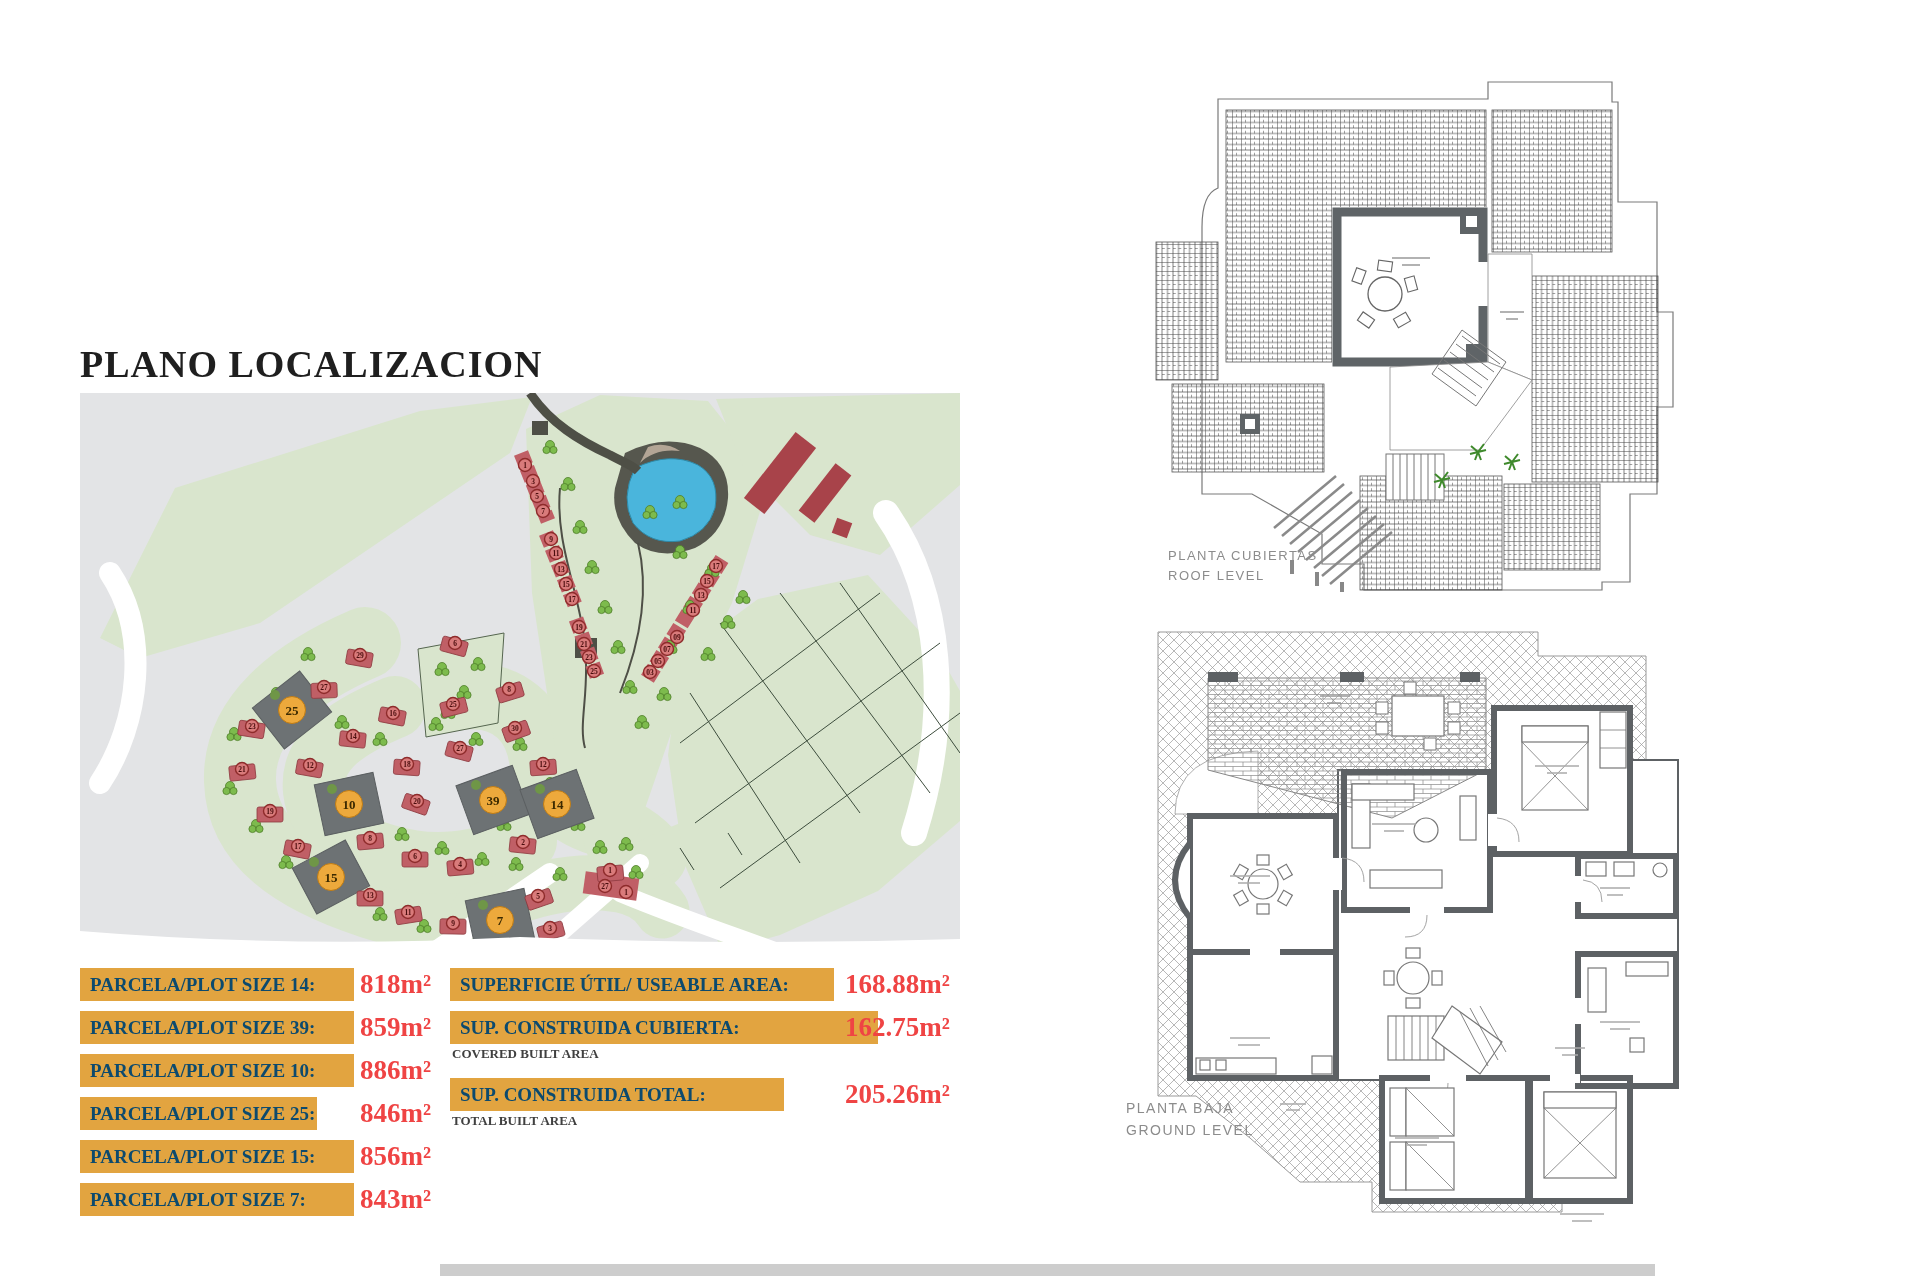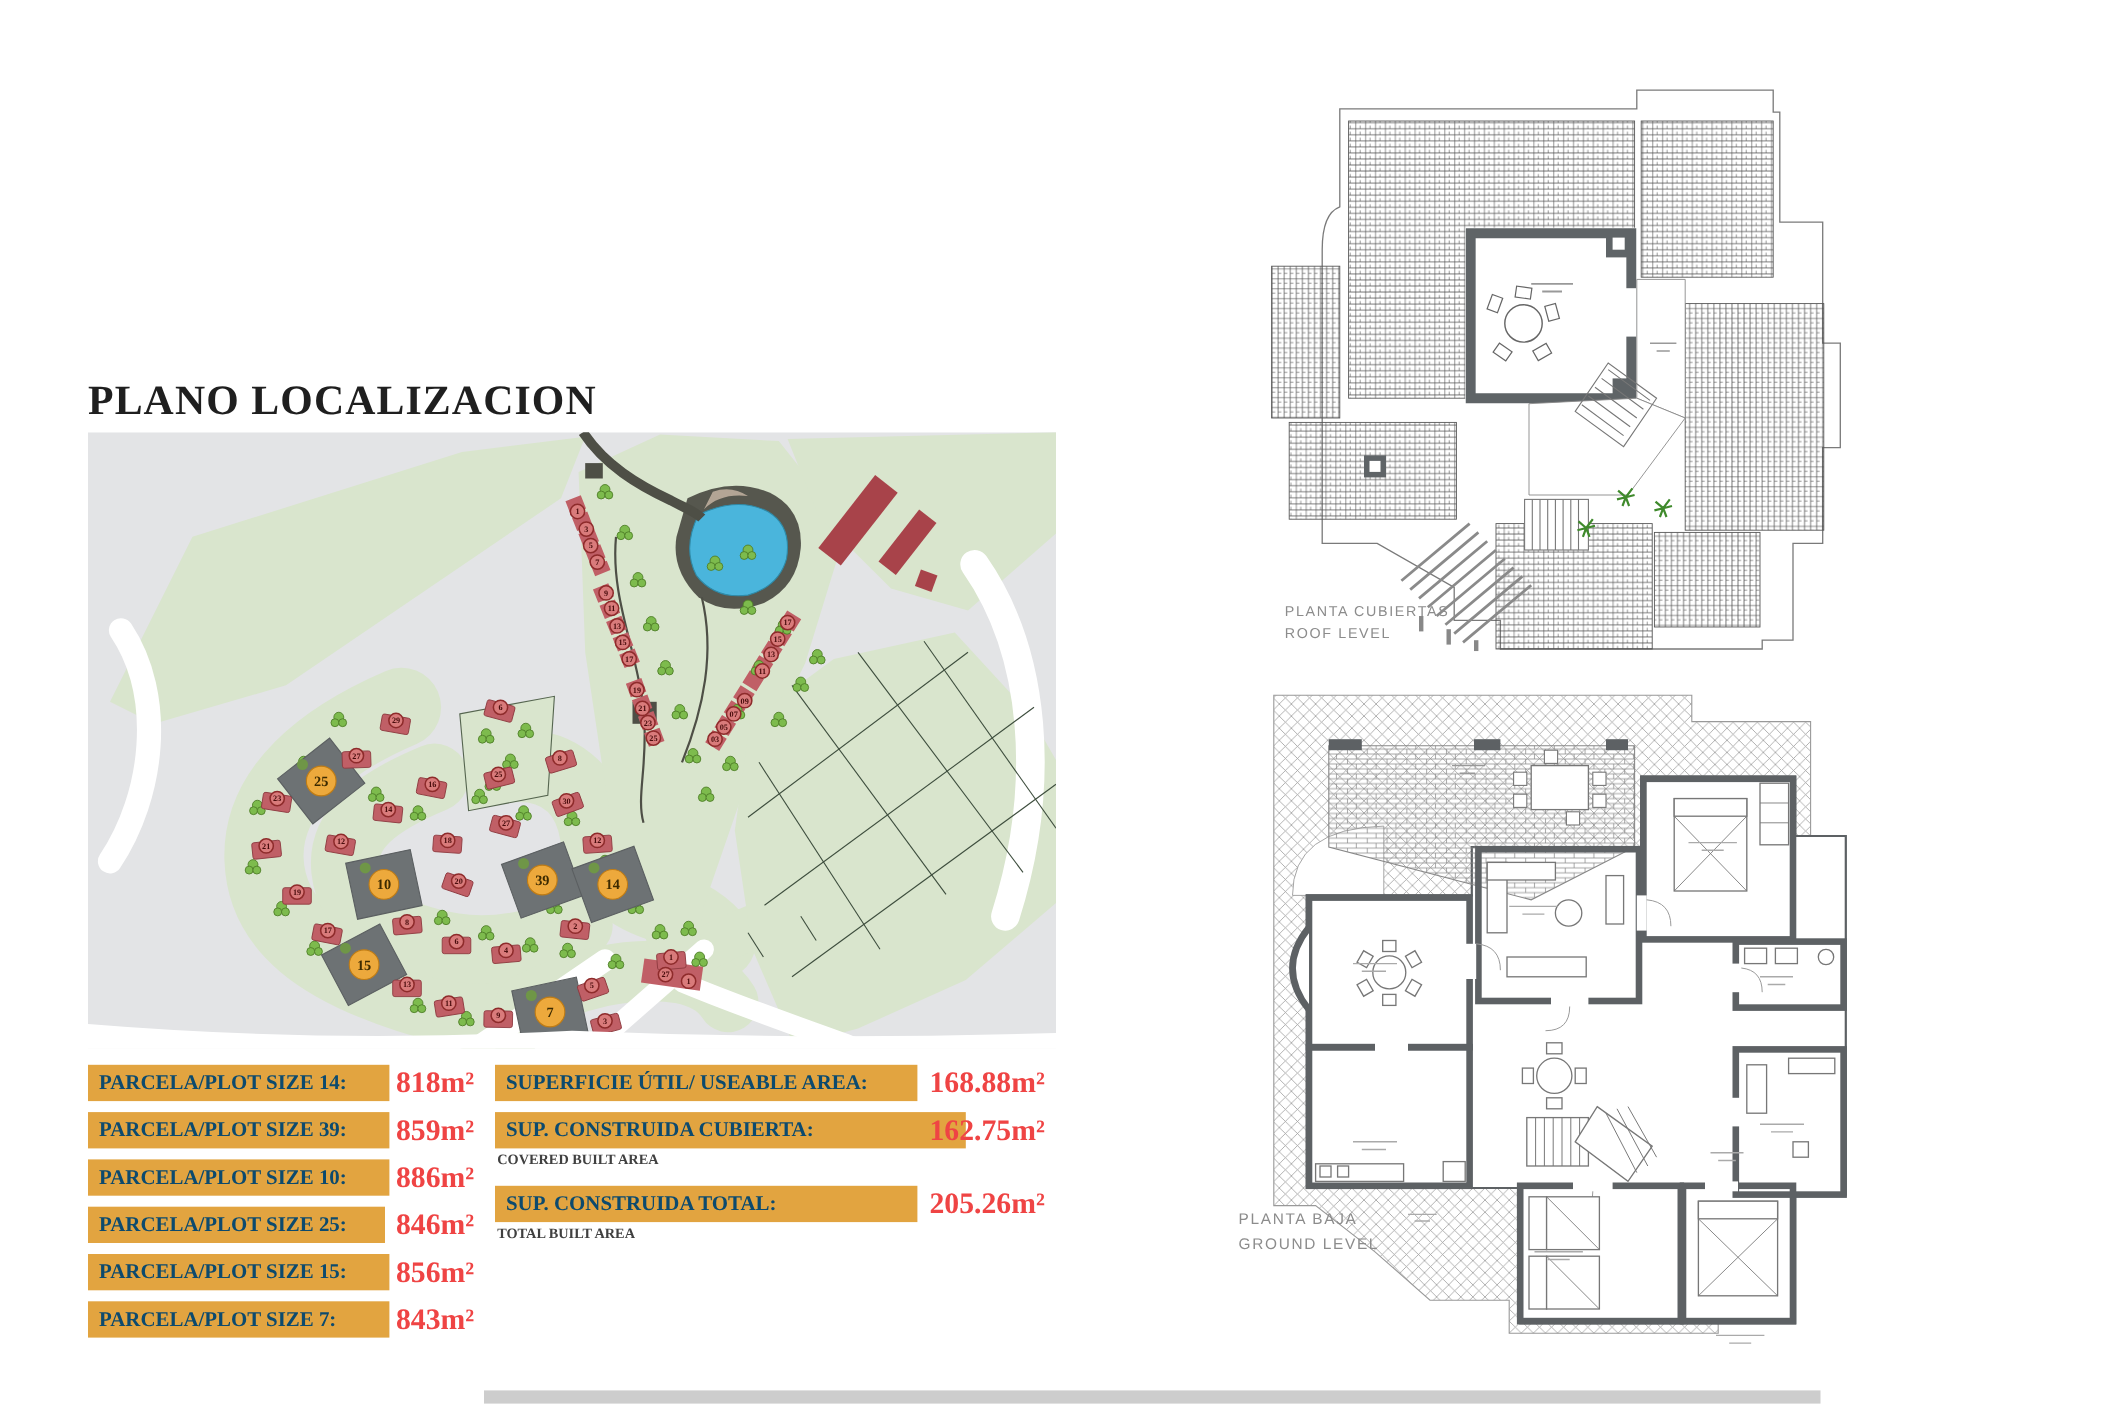--- a/index.html
+++ b/index.html
@@ -618,35 +618,35 @@
   </g>
 </svg>
 
 <div>
   <div class="bar" style="left:80px;top:968px;width:274px;">PARCELA/PLOT SIZE 14:</div>
   <div class="val" style="left:360px;top:968px;"><span>818</span><span>m²</span></div>
   <div class="bar" style="left:80px;top:1011px;width:274px;">PARCELA/PLOT SIZE 39:</div>
   <div class="val" style="left:360px;top:1011px;"><span>859</span><span>m²</span></div>
   <div class="bar" style="left:80px;top:1054px;width:274px;">PARCELA/PLOT SIZE 10:</div>
   <div class="val" style="left:360px;top:1054px;"><span>886</span><span>m²</span></div>
-  <div class="bar" style="left:80px;top:1097px;width:270px;">PARCELA/PLOT SIZE 25:</div>
+  <div class="bar" style="left:80px;top:1097px;width:237px;">PARCELA/PLOT SIZE 25:</div>
   <div class="val" style="left:360px;top:1097px;"><span>846</span><span>m²</span></div>
   <div class="bar" style="left:80px;top:1140px;width:274px;">PARCELA/PLOT SIZE 15:</div>
   <div class="val" style="left:360px;top:1140px;"><span>856</span><span>m²</span></div>
   <div class="bar" style="left:80px;top:1183px;width:274px;">PARCELA/PLOT SIZE 7:</div>
   <div class="val" style="left:360px;top:1183px;"><span>843</span><span>m²</span></div>
 </div>
 
 <div>
   <div class="bar" style="left:450px;top:968px;width:384px;">SUPERFICIE ÚTIL/ USEABLE AREA:</div>
   <div class="val" style="left:845px;top:968px;"><span>168.88</span><span>m²</span></div>
   <div class="bar" style="left:450px;top:1011px;width:428px;">SUP. CONSTRUIDA CUBIERTA:</div>
   <div class="val" style="left:845px;top:1011px;"><span>162.75</span><span>m²</span></div>
   <div class="sub" style="left:452px;top:1046px;">COVERED BUILT AREA</div>
-  <div class="bar" style="left:450px;top:1078px;width:384px;">SUP. CONSTRUIDA TOTAL:</div>
+  <div class="bar" style="left:450px;top:1078px;width:334px;">SUP. CONSTRUIDA TOTAL:</div>
   <div class="val" style="left:845px;top:1078px;"><span>205.26</span><span>m²</span></div>
   <div class="sub" style="left:452px;top:1113px;">TOTAL BUILT AREA</div>
 </div>
 
 <svg id="roof-plan" style="left:1140px;top:62px;" width="560" height="530" viewBox="0 0 560 530">
   <defs>
     <pattern id="tH" width="9" height="5.5" patternUnits="userSpaceOnUse">
       <path d="M0,0H9M0,5.5H9" stroke="#4a4a4a" stroke-width="0.7" fill="none"></path>
       <path d="M2.5,0V5.5M6.5,2.7V5.5" stroke="#4a4a4a" stroke-width="0.5" fill="none"></path>
     </pattern>

